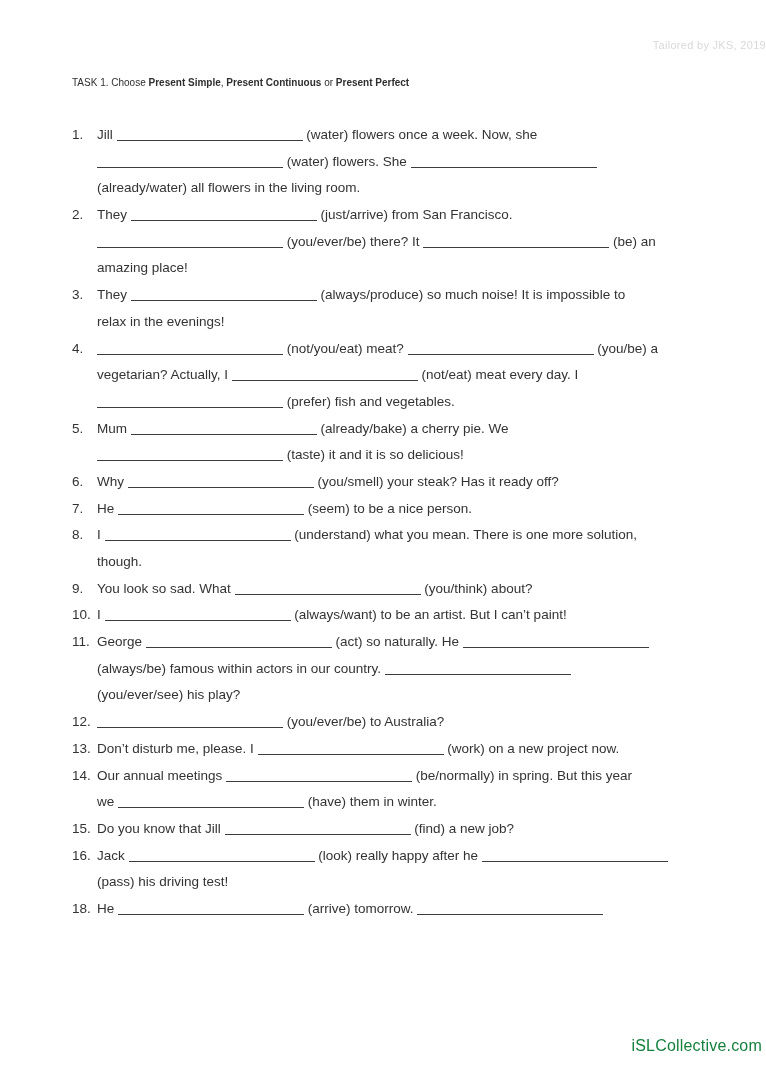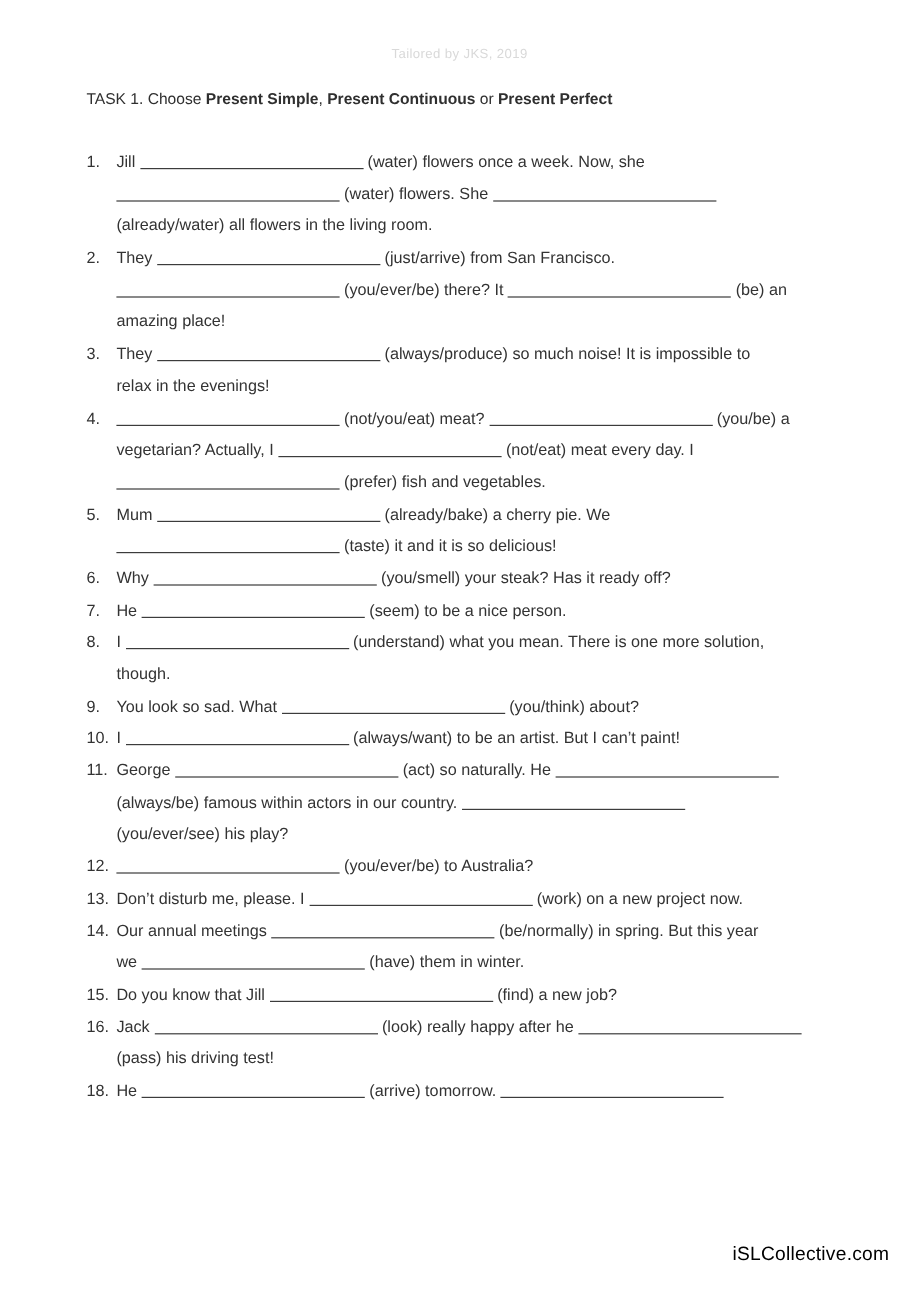--- a/index.html
+++ b/index.html
@@ -14,31 +14,31 @@
     background: #ffffff;
     font-family: "Liberation Sans", sans-serif;
     color: #333333;
     overflow: hidden;
   }
   .watermark-top {
     position: absolute;
     top: 39px;
     left: 0;
     width: 100%;
-    text-align: center;
+    text-align: right;
     font-size: 11px;
     color: #d9d9d9;
     letter-spacing: 0.3px;
   }
   .title {
     position: absolute;
     top: 74px;
     left: 72px;
     right: 38px;
-    font-size: 13px;
+    font-size: 10px;
     line-height: 18px;
     color: #2f2f2f;
     white-space: nowrap;
   }
   .title .b { font-weight: bold; }
   .items {
     position: absolute;
     top: 122px;
     left: 72px;
     right: 38px;
@@ -60,23 +60,23 @@
   .blank {
     display: inline-block;
     width: 186px;
     height: 14px;
     border-bottom: 1.2px solid #3c3c3c;
     vertical-align: -2px;
   }
   .watermark-bottom {
     position: absolute;
     top: 1037px;
-    right: 25px;
+    right: 4px;
     font-size: 16px;
-    color: #000000;
+    color: #15803d;
     letter-spacing: 0.2px;
   }
 </style>
 </head>
 <body>
 
 <div class="page">
   <div class="watermark-top">Tailored by JKS, 2019</div>
 
   <div class="title"><span>TASK 1. Choose </span><span class="b">Present Simple</span><span>, </span><span class="b">Present Continuous</span><span> or </span><span class="b">Present Perfect</span></div>

